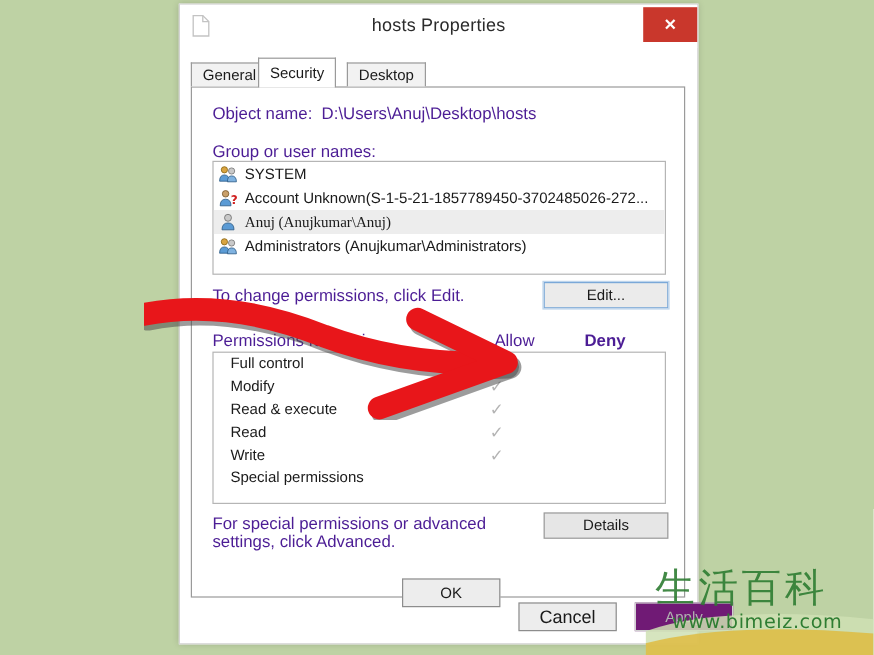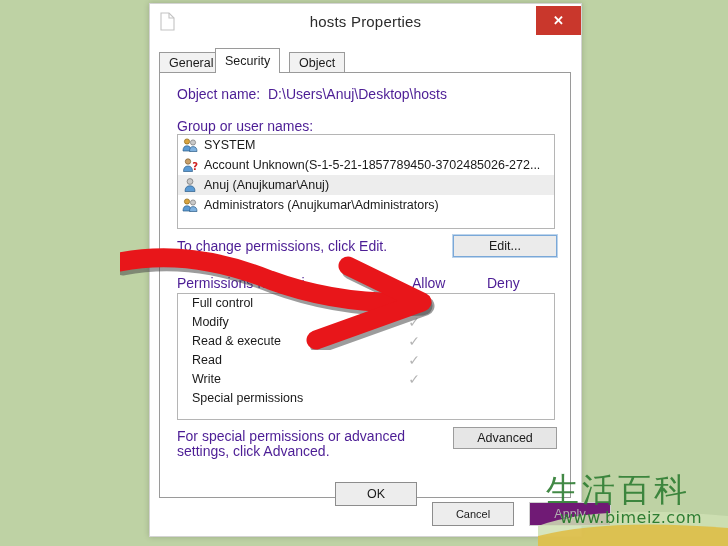--- a/index.html
+++ b/index.html
@@ -141,21 +141,21 @@
     position: relative;
     height: 20px;
     line-height: 20px;
     font-size: 12.5px;
     color: #1a1a1a;
     padding-left: 26px;
     white-space: nowrap;
     overflow: hidden;
     cursor: default;
   }
-  .user-row.selected { background: #ededed; }
+  .user-row.selected { background: #ededed; font-family: Liberation Serif, serif; }
   .user-icon {
     position: absolute;
     left: 4px;
     top: 2px;
     width: 17px;
     height: 16px;
   }
 
   
   #change-perms-text { left: 17px; top: 165px; }
@@ -182,21 +182,21 @@
     top: 162px;
     width: 104px;
     height: 22px;
     background: #ebebeb;
     border: 1px solid #7aa8d8;
     outline: 1px solid #bcd4ec;
   }
 
   #perms-for-label { left: 17px; top: 202px; }
   #allow-header { left: 252px; top: 202px; font-weight: normal; }
-  #deny-header  { left: 327px; top: 202px; font-weight: normal; }
+  #deny-header  { left: 327px; top: 202px; font-weight: bold; }
 
   
   #perms-list {
     position: absolute;
     left: 17px;
     top: 220px;
     width: 378px;
     height: 127px;
     border: 1px solid #b5b5b5;
     background: #ffffff;
@@ -263,21 +263,21 @@
     font-family: "Liberation Sans", sans-serif;
   }
   #cancel-button {
     position: absolute;
     left: 282px;
     top: 498px;
     width: 82px;
     height: 24px;
     background: #ededed;
     border: 1px solid #8d8d8d;
-    font-size: 11px;
+    font-size: 15px;
     text-align: center;
     cursor: pointer;
     box-sizing: border-box;
     color: #1a1a1a;
     font-family: "Liberation Sans", sans-serif;
   }
   #apply-button {
     position: absolute;
     left: 379px;
     top: 498px;
@@ -346,21 +346,21 @@
         <path d="M9 1 V6 H14" fill="none" stroke="#c3c3c3" stroke-width="1.1"></path>
       </svg>
     </span>
     <div id="title-text">hosts Properties</div>
     <div id="close-button">✕</div>
   </div>
 
   <div id="tabstrip">
     <div class="tab" id="tab-general">General</div>
     <div class="tab active" id="tab-security">Security</div>
-    <div class="tab" id="tab-details">Object</div>
+    <div class="tab" id="tab-details">Desktop</div>
   </div>
 
   <div id="tabpage">
 
     <div class="row-label" id="object-name-label">Object name:</div>
     <div class="row-label" id="object-name-value">D:\Users\Anuj\Desktop\hosts</div>
 
     <div class="row-label" id="group-names-label">Group or user names:</div>
 
     <div id="users-list">
@@ -453,21 +453,21 @@
 
       <div class="perm-row">
         <span class="perm-name">Special permissions</span>
         <span class="perm-allow"></span>
         <span class="perm-deny"></span>
       </div>
 
     </div>
 
     <div class="row-label" id="advanced-text">For special permissions or advanced settings, click Advanced.</div>
-    <button class="win-button" id="advanced-button">Advanced</button>
+    <button class="win-button" id="advanced-button">Details</button>
 
   </div>
 
   <button id="ok-button">OK</button>
   <button id="cancel-button">Cancel</button>
   <button id="apply-button" class="disabled">Apply</button>
 
 </div>
 
 <div id="annotation-arrow">

